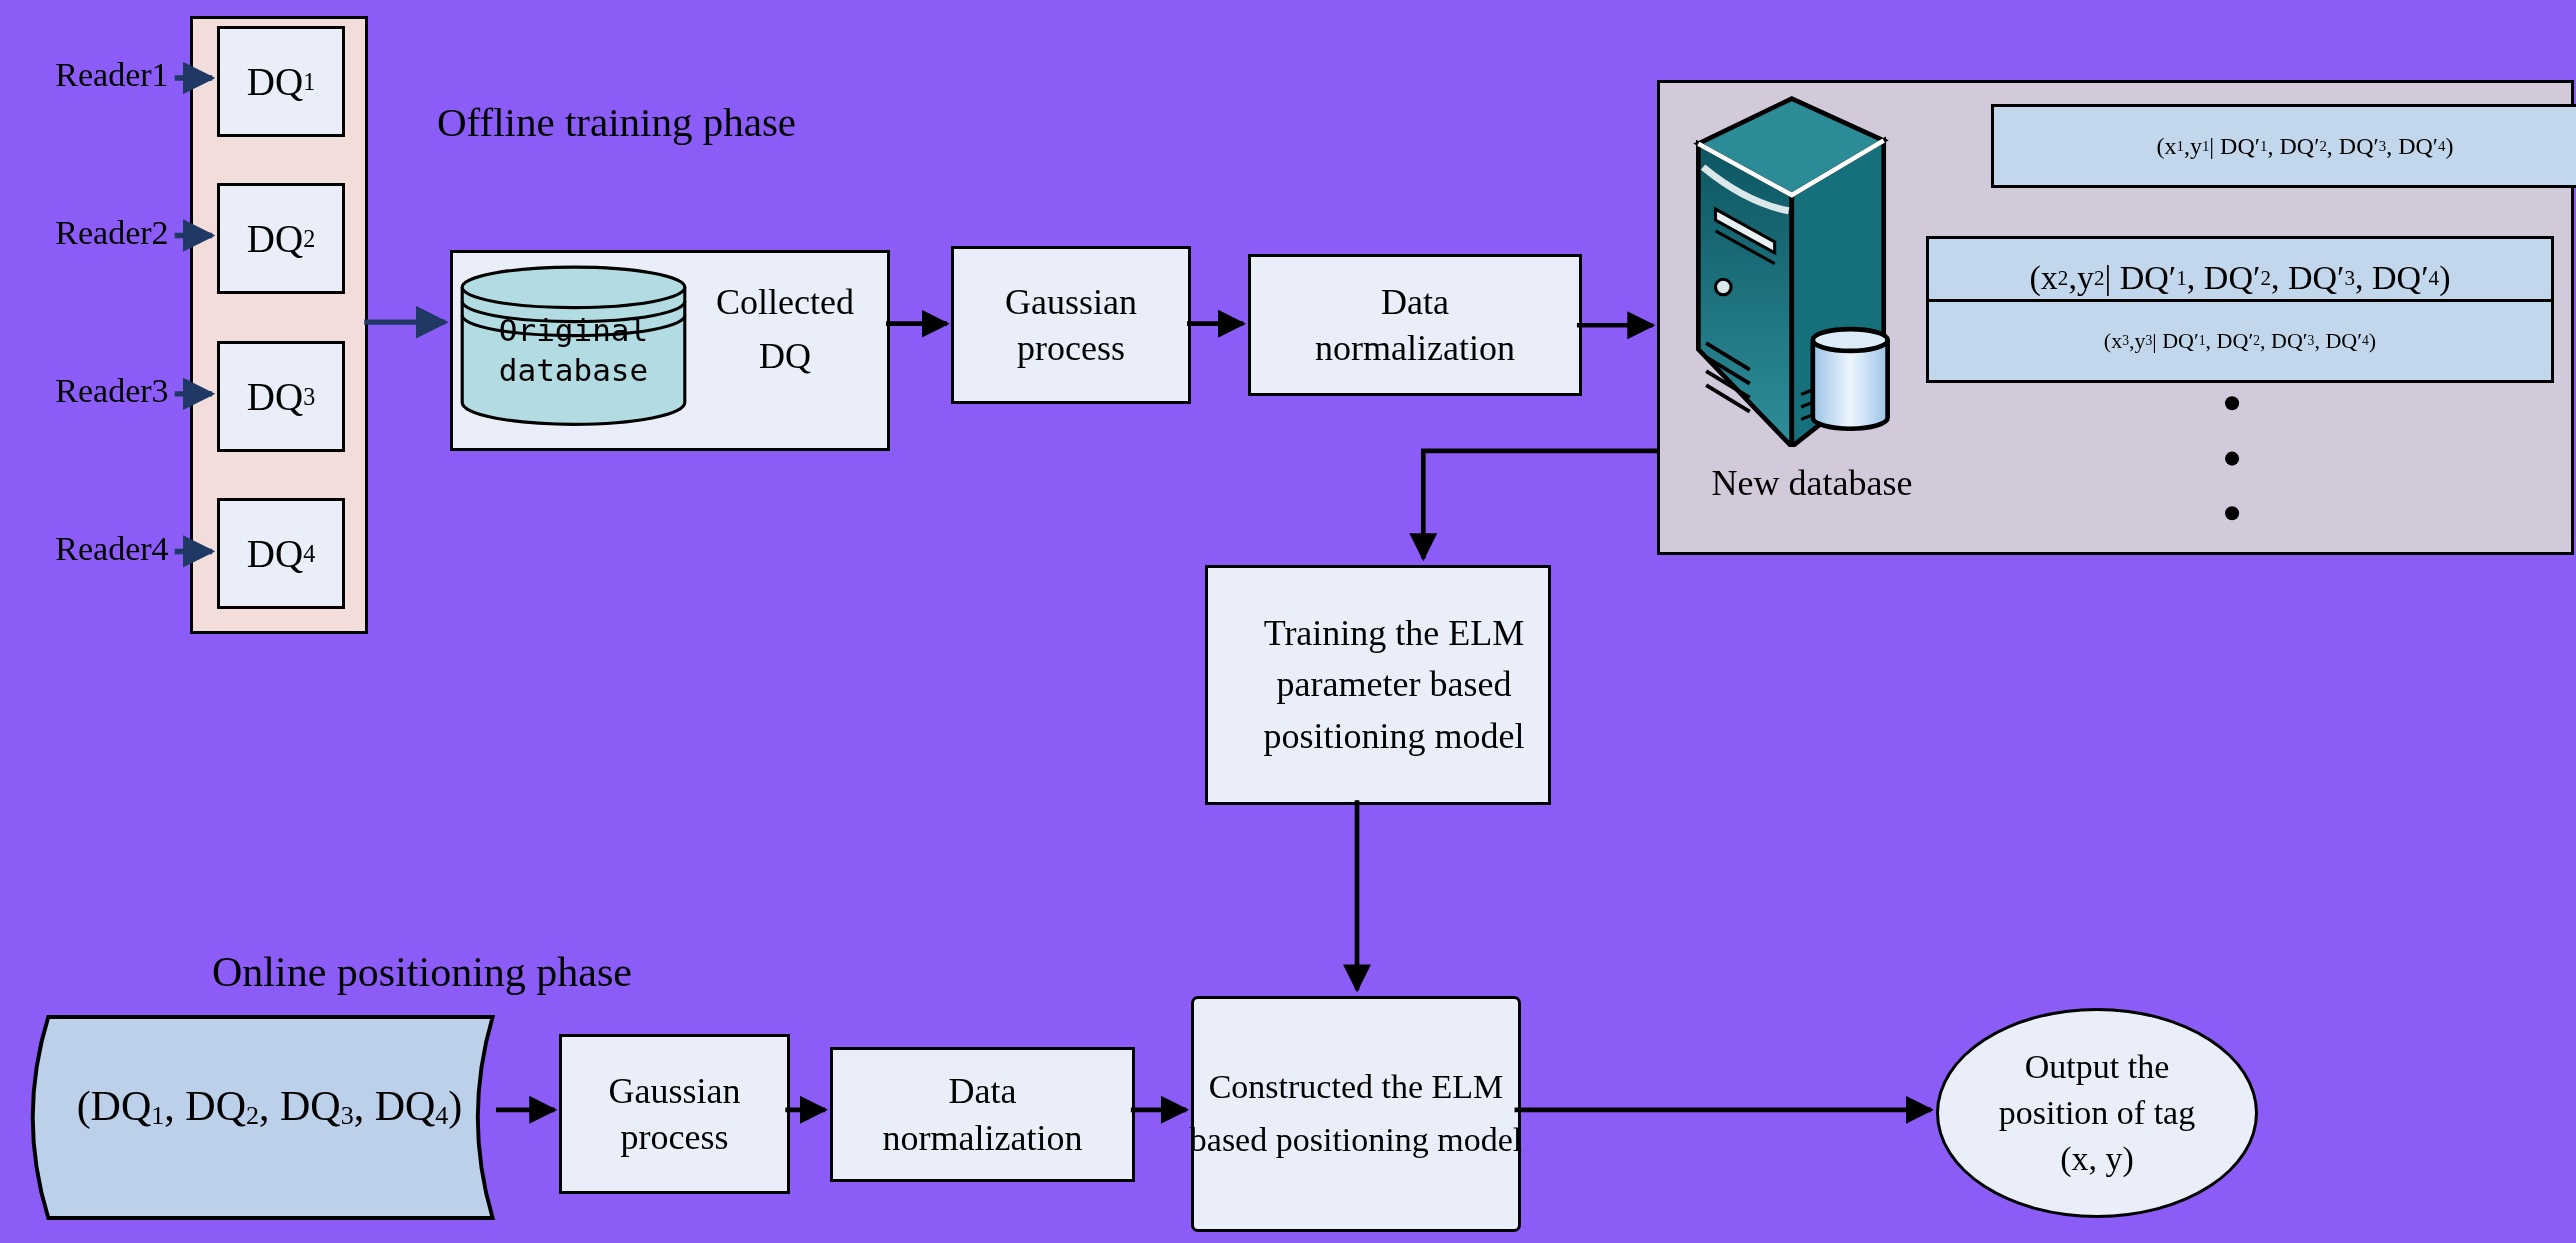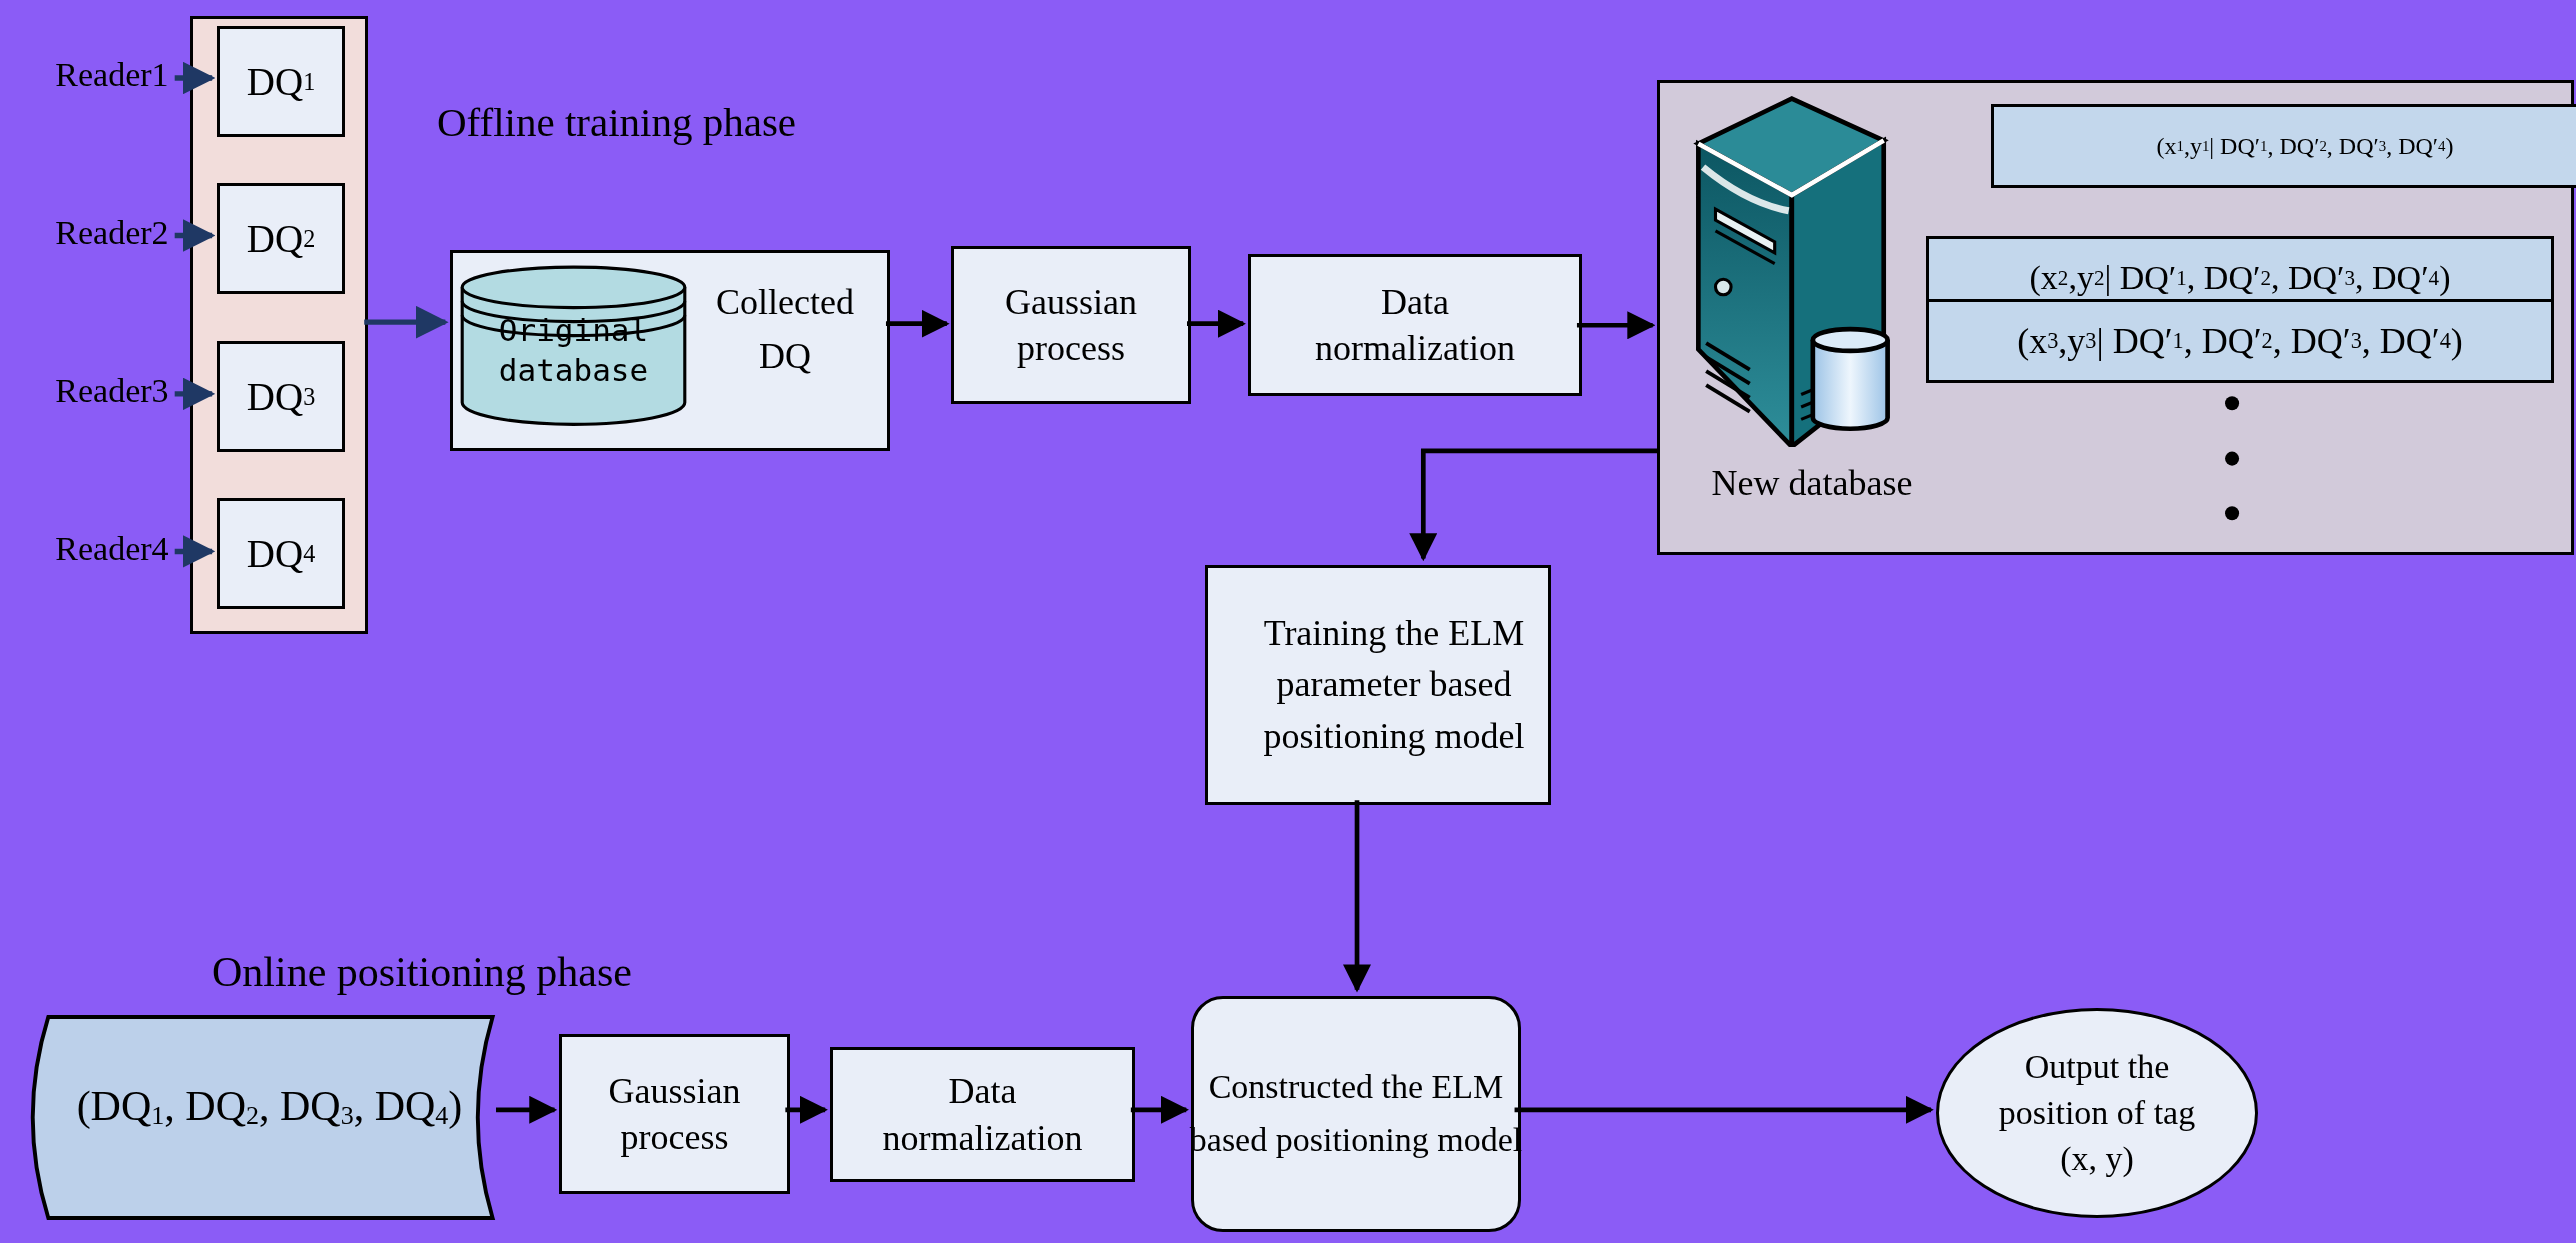--- a/index.html
+++ b/index.html
@@ -10,21 +10,21 @@
        display:flex;align-items:center;justify-content:center;text-align:center;
        white-space:pre;line-height:1.28;}
   .lbl{position:absolute;white-space:pre;}
   .right{text-align:right;}
   .center{text-align:center;}
   sub{font-size:0.62em;vertical-align:-0.15em;line-height:0;}
   .panel-pink{position:absolute;background:var(--c-pink_fill,#f2dddb);border:3.1px solid #000;}
   .panel-purple{position:absolute;background:var(--c-purple_fill,#d2cada);border:3.9px solid #000;}
   .row{position:absolute;background:var(--c-row_fill,#c3d7ec);border:3.1px solid #000;
        display:flex;align-items:center;justify-content:center;white-space:nowrap;}
-  .round-box{border-radius:32px;border-width:3.9px;}
+  .round-box{border-radius:7px;border-width:3.9px;}
   .ellipse{border-radius:50%;border-width:3.9px;}
   .mono{font-family:"DejaVu Sans Mono",monospace;}
   svg.overlay{position:absolute;left:0;top:0;width:2576px;height:1244px;pointer-events:none;}
   .ln{stroke:#000;stroke-width:6;fill:none;}
   .ln-navy{stroke:var(--c-navy,#1f3864);stroke-width:7;fill:none;}
   .mk-black{fill:#000;}
   .mk-navy{fill:var(--c-navy,#1f3864);}
   .dot{fill:#000;}
   .shape-input{fill:var(--c-input_fill,#bcd0ea);stroke:#000;stroke-width:5;}
   .cyl{fill:var(--c-cylinder_fill,#b3dbe2);stroke:#000;stroke-width:4;}
@@ -99,21 +99,21 @@
       <line x1="162" y1="388" x2="240" y2="356"></line>
       <line x1="162" y1="404" x2="240" y2="372"></line>
       <line x1="162" y1="420" x2="240" y2="388"></line>
     </g>
     <path d="M177,318 V418 A48,14 0 0 0 273,418 V318" fill="url(#g-cyl)" stroke="#000" stroke-width="6"></path>
     <ellipse cx="225" cy="318" rx="48" ry="14" fill="#dcebf8" stroke="#000" stroke-width="6"></ellipse>
   </svg>
 
   <div class="row" style="left:1991px;top:104px;width:622px;height:78px;font-size:24px;">(x<sub>1</sub>,y<sub>1</sub>| DQ′<sub>1</sub>, DQ′<sub>2</sub>, DQ′<sub>3</sub>, DQ′<sub>4</sub>)</div>
   <div class="row" style="left:1926px;top:201px;width:622px;height:78px;font-size:34px;margin-top:35px;">(x<sub>2</sub>,y<sub>2</sub>| DQ′<sub>1</sub>, DQ′<sub>2</sub>, DQ′<sub>3</sub>, DQ′<sub>4</sub>)</div>
-  <div class="row" style="left:1926px;top:299px;width:622px;height:78px;font-size:36px;">(x<sub>3</sub>,y<sub>3</sub>| DQ′<sub>1</sub>, DQ′<sub>2</sub>, DQ′<sub>3</sub>, DQ′<sub>4</sub>)</div>
+  <div class="row" style="left:1926px;top:299px;width:622px;height:78px;font-size:22px;">(x<sub>3</sub>,y<sub>3</sub>| DQ′<sub>1</sub>, DQ′<sub>2</sub>, DQ′<sub>3</sub>, DQ′<sub>4</sub>)</div>
 
   <div class="lbl center" style="left:1677px;top:462px;width:270px;font-size:36px;">New database</div>
 
   <div class="box" style="left:1205px;top:565px;width:308px;height:234px;font-size:36px;line-height:1.42;padding-left:32px;">Training the ELM
 parameter based
 positioning model</div>
 
   <div class="lbl" style="left:212px;top:948px;font-size:42px;">Online positioning phase</div>
 
   <svg class="abs" style="left:0px;top:1006px;" width="530" height="230" viewBox="0 0 680 295">

